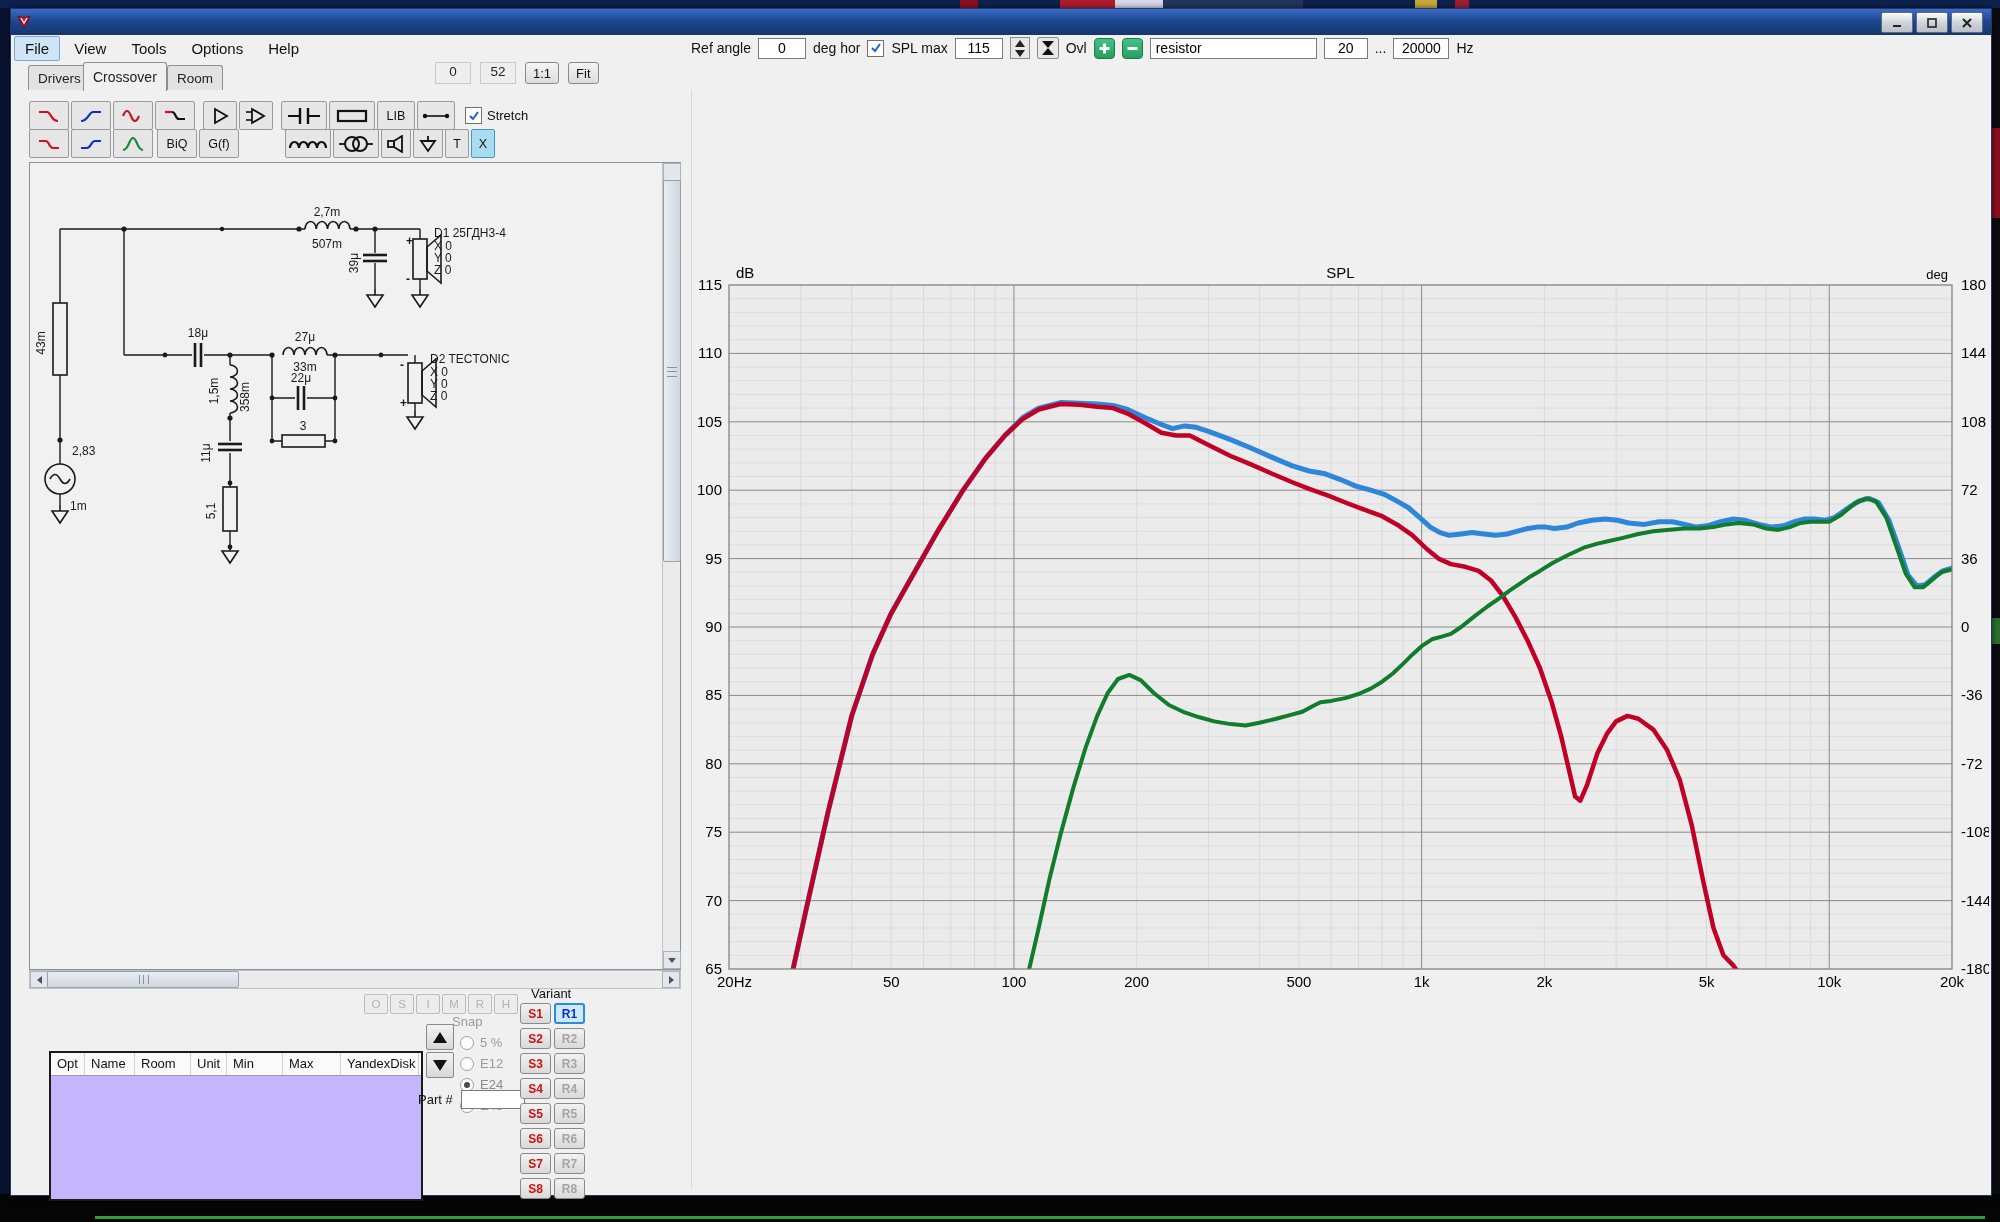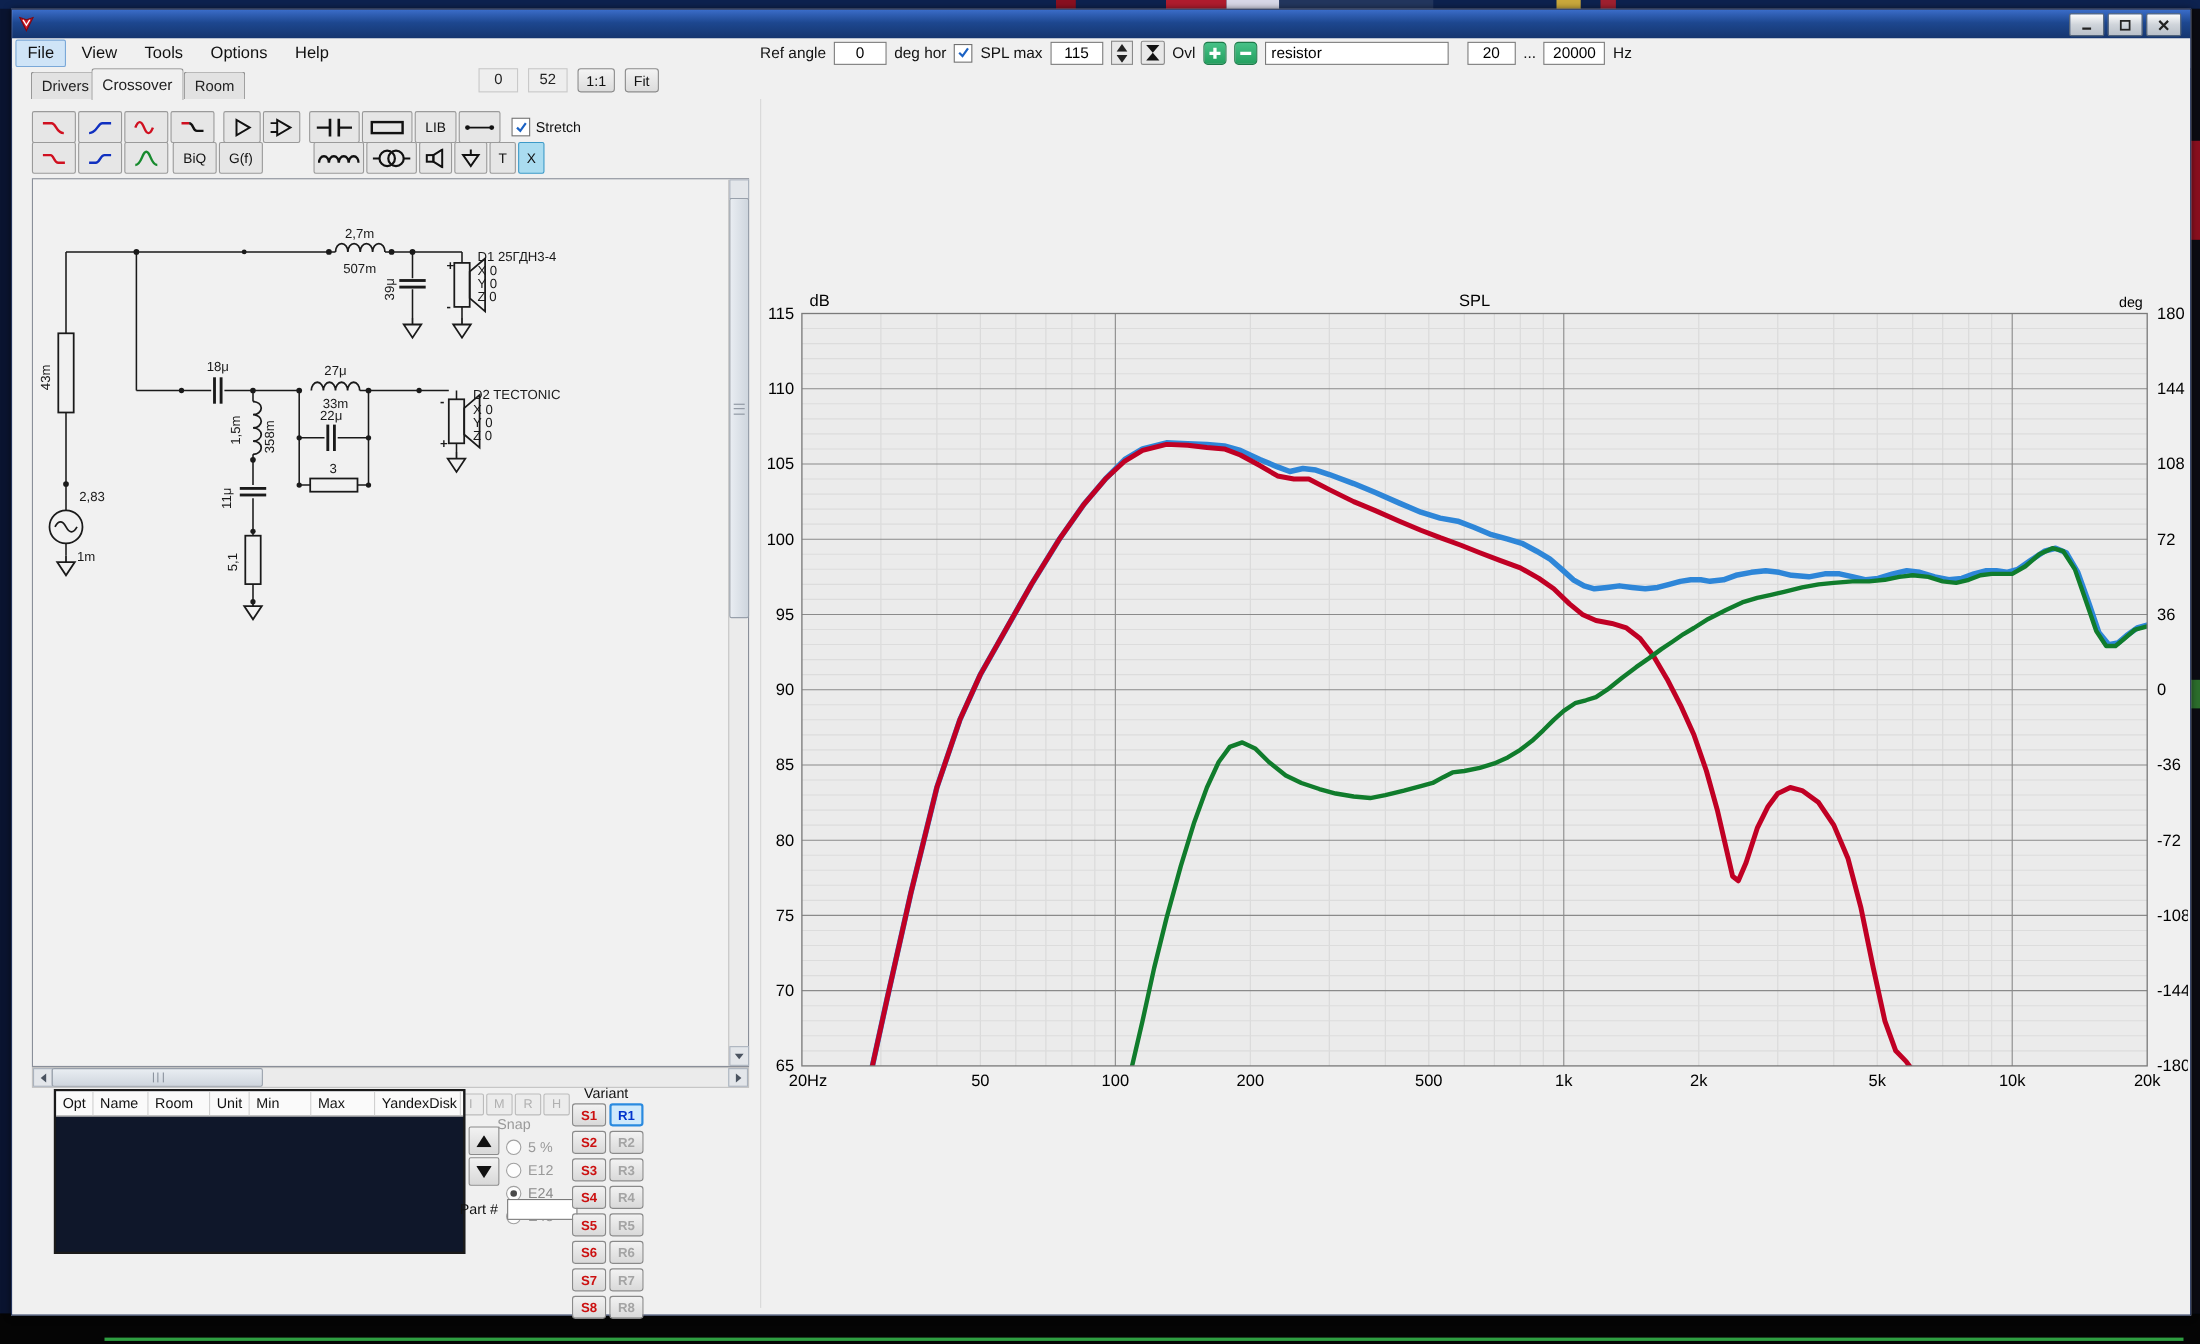--- a/index.html
+++ b/index.html
@@ -70,21 +70,21 @@
   #hscroll{left:4px;top:880px;width:650px;height:17px;background:#ebebeb;border:1px solid #c2c2c2;}
   #hthumb{position:absolute;left:17px;top:0;width:190px;height:15px;background:linear-gradient(#e9edf2,#cfd6de);
       border:1px solid #98a0ab;border-radius:2px;}
   .grip-v{position:absolute;left:50%;top:3px;height:9px;width:8px;margin-left:-4px;
       border-left:1px solid #8b939e;border-right:1px solid #8b939e;}
   .grip-v:before{content:"";position:absolute;left:3px;top:0;width:1px;height:9px;background:#8b939e;}
   .tri{width:0;height:0;display:inline-block;}
   
   .small-disabled{position:absolute;width:22px;height:18px;background:#ececec;border:1px solid #bbb;
       color:#b0b0b0;font-size:11.5px;display:flex;align-items:center;justify-content:center;border-radius:2px;}
-  #ptable{left:24px;top:900px;width:370px;height:146px;border:2px solid #1a1a1a;background:#0f172a;}
+  #ptable{left:24px;top:961px;width:370px;height:146px;border:2px solid #1a1a1a;background:#c4b5fd;}
   #ptable .hdr{display:flex;background:#fafafa;height:22px;border-bottom:1px solid #9a9a9a;}
   #ptable .hc{font-size:13px;color:#111;padding:3px 0 0 6px;border-right:1px solid #d0d0d0;
       overflow:hidden;white-space:nowrap;}
   .udbtn{position:absolute;left:401px;width:26px;height:24px;background:linear-gradient(#f2f2f2,#d8d8d8);
       border:1px solid #8a8a8a;border-radius:2px;display:flex;align-items:center;justify-content:center;}
   #snapbox{left:427px;top:924px;width:64px;height:116px;font-size:13px;color:#9a9a9a;}
   .radio-row{display:flex;align-items:center;gap:6px;margin:6px 0 0 8px;}
   .radio{width:12px;height:12px;border:1px solid #a0a0a0;border-radius:50%;background:#fdfdfd;position:relative;}
   .radio.on:after{content:"";position:absolute;left:3px;top:3px;width:6px;height:6px;border-radius:50%;background:#4a4a4a;}
   #partrow{left:393px;top:1000px;display:flex;align-items:center;gap:8px;font-size:13px;color:#111;}
@@ -191,21 +191,21 @@
         <svg width="13" height="13" viewBox="0 0 13 13">
             <path d="M6.5,1.5 V11.5 M1.5,6.5 H11.5" stroke="#fff" stroke-width="3"></path>
           </svg>
       </button>
       <button class="greenbtn">
         <svg width="13" height="13" viewBox="0 0 13 13">
             <path d="M1.5,6.5 H11.5" stroke="#fff" stroke-width="3"></path>
           </svg>
       </button>
       <input class="inp left" style="width: 158px;" value="resistor">
-      <input class="inp" style="width: 38px; margin-left: 10px;" value="20">
+      <input class="inp" style="width: 38px;" value="20">
       <span>...</span>
       <input class="inp" style="width: 50px;" value="20000">
       <span>Hz</span>
     </div>
   </div>
 
   <div class="abs" id="tabrow">
     <div class="tab" style="left:17px">Drivers</div>
     <div class="tab active" style="left:72px">Crossover</div>
     <div class="tab" style="left:156px">Room</div>

